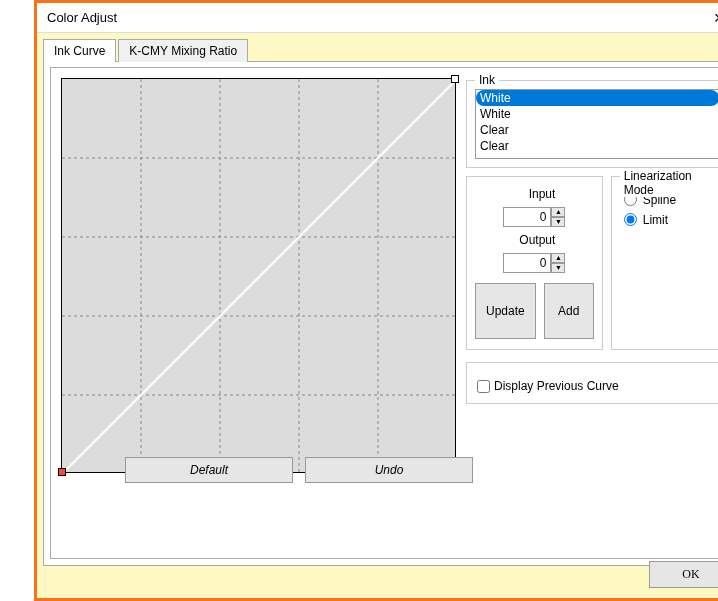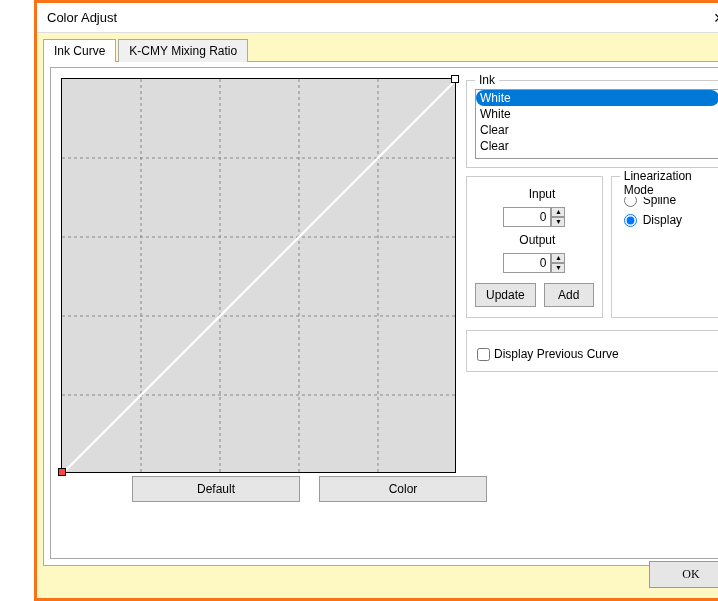--- a/index.html
+++ b/index.html
@@ -25,25 +25,25 @@
   .listitem.selected { background: #0078d7; color: #fff; }
   .chk-row { display: flex; align-items: center; gap: 4px; margin-top: 6px; justify-content: center; }
   .io-group { display: flex; gap: 8px; }
   .io-left { border: 1px solid #ccc; padding: 10px 8px; display: flex; flex-direction: column; gap: 6px; }
   .io-row { display: flex; align-items: center; gap: 6px; flex-direction: column; }
   .io-row label { width: 42px; text-align: right; }
   .spinner { display: flex; align-items: stretch; }
   .spinner input { width: 48px; text-align: right; padding: 2px 4px; border: 1px solid #999; height: 20px; }
   .spin-btns { display: flex; flex-direction: column; }
   .spin-btns div { width: 14px; height: 10px; border: 1px solid #999; background: #e8e8e8; font-size: 7px; line-height: 7px; text-align: center; cursor: pointer; }
-  .btn { border: 1px solid #999; background: #e6e6e6; padding: 4px 10px; cursor: pointer; text-align: center; min-width: 50px; }
+  .btn { border: 1px solid #999; background: #e6e6e6; padding: 20px 10px; cursor: pointer; text-align: center; min-width: 50px; }
   .btn-row { display: flex; gap: 8px; margin-top: 4px; }
   .interp-group { border: 1px solid #ccc; padding: 10px 12px 16px 12px; position: relative; flex: 1; }
-  .radio-row { display: flex; align-items: flex-end; gap: 6px; margin: 6px 0; }
-  .bottom-btns { position: absolute; left: 14px; top: 408px; display: flex; gap: 19px; }
+  .radio-row { display: flex; align-items: flex-start; gap: 6px; margin: 6px 0; }
+  .bottom-btns { position: absolute; left: 14px; top: 389px; display: flex; gap: 12px; font-style: italic; }
   .bottom-btns .btn { width: 168px; padding: 5px 0; }
   .dialog-btns { position: absolute; bottom: 10px; right: 16px; display: flex; gap: 10px; }
   .dialog-btns .btn { width: 84px; padding: 5px 1px; font-family: Liberation Serif, serif; }
   input[type=checkbox], input[type=radio] { margin: 0; }
   .handle { position: absolute; width: 8px; height: 8px; border: 1px solid #000; background: #fff; }
   .handle.red { background: #f44; }
 </style>
 </head>
 <body>
 
@@ -122,38 +122,38 @@
                 </div>
 
                 <div class="interp-group">
                   <div class="group-title">Linearization Mode</div>
                   <div class="radio-row">
                     <input type="radio" name="interp" style="">
                     <span>Spline</span>
                   </div>
                   <div class="radio-row">
                     <input type="radio" name="interp" checked="" style="">
-                    <span>Display</span>
+                    <span>Limit</span>
                   </div>
                 </div>
               </div>
 
               <div class="group" style="border:1px solid #ccc; padding:10px;">
                 <div class="chk-row" style="justify-content:flex-start;">
                   <input type="checkbox" style="">
                   <span>Display Previous Curve</span>
                 </div>
               </div>
             </div>
           </div>
 
           <div class="bottom-btns">
             <div style="width:48px;"></div>
             <div class="btn">Default</div>
-            <div class="btn">Color</div>
+            <div class="btn">Undo</div>
           </div>
 
         </div>
       </div>
 
     </div>
   </div>
 
   <div class="dialog-btns">
     <div class="btn">OK</div>

